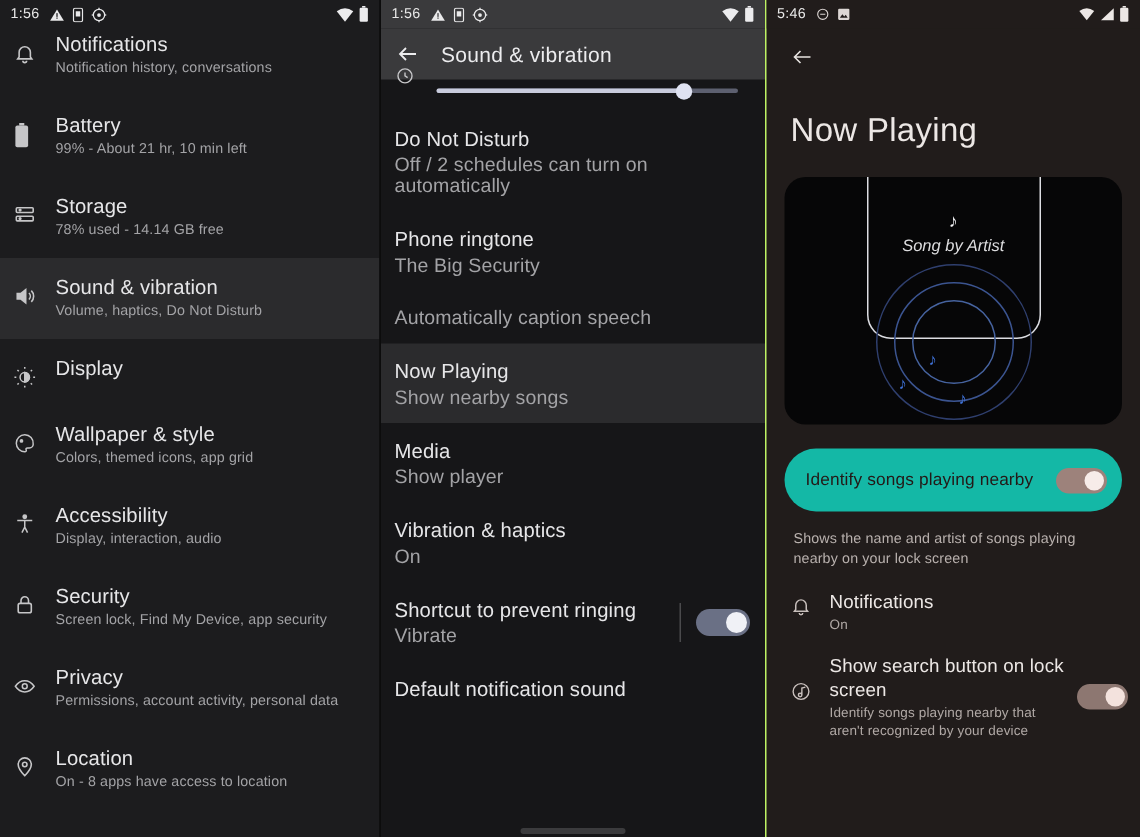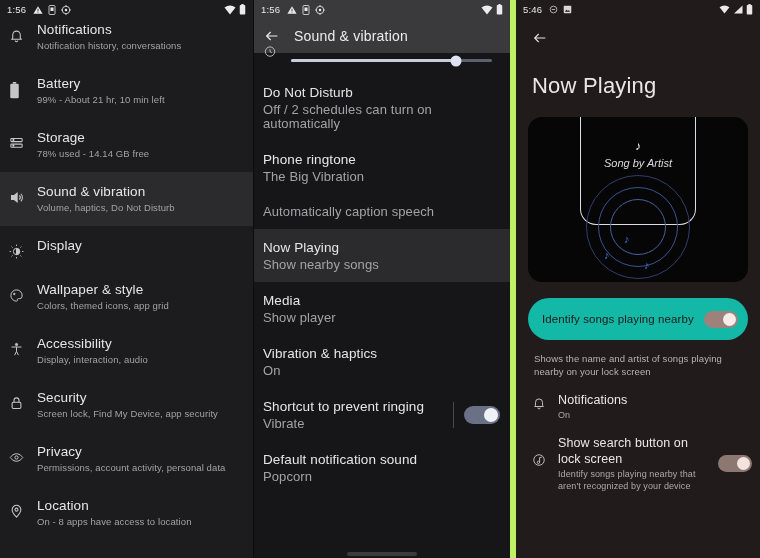--- a/index.html
+++ b/index.html
@@ -8,21 +8,21 @@
     background: #000;
     font-family: "Liberation Sans", sans-serif;
     overflow: hidden;
   }
   .screens { display: flex; width: 760px; height: 414px; }
 
   
   .panel { position: relative; height: 558px; overflow: hidden; }
   .p1 { width: 253px; background: #1c1c1e; }
   .p2 { width: 257px; background: #161618; border-left: 1px solid #0c0c0c; }
-  .p3 { width: 250px; background: #211c1b; border-left: 6px solid #bef264; }
+  .p3 { width: 250px; background: #211c1b; border-left: 1px solid #bef264; }
 
   
   .statusbar {
     height: 19px; display: flex; align-items: center;
     padding: 0 7px; font-size: 9.5px; color: #e8e8e8;
     letter-spacing: .2px;
   }
   .sb-dark { background: #1c1c1e; }
   .sb-grey { background: #3a3a3c; }
   .sb-warm { background: #211c1b; }
@@ -454,21 +454,21 @@
       <div class="prow">
         <div class="prow-text">
           <div class="prow-title">Do Not Disturb</div>
           <div class="prow-sub">Off / 2 schedules can turn on automatically</div>
         </div>
       </div>
 
       <div class="prow">
         <div class="prow-text">
           <div class="prow-title">Phone ringtone</div>
-          <div class="prow-sub">The Big Vibration</div>
+          <div class="prow-sub">The Big Security</div>
         </div>
       </div>
 
       <div class="prow">
         <div class="prow-text">
           <div class="prow-sub">Automatically caption speech</div>
         </div>
       </div>
 
       <div class="prow selected">
@@ -499,21 +499,20 @@
         </div>
         <div class="divider-v"></div>
         <div class="switch">
             <div class="knob"></div>
           </div>
       </div>
 
       <div class="prow">
         <div class="prow-text">
           <div class="prow-title">Default notification sound</div>
-          <div class="prow-sub">Popcorn</div>
         </div>
       </div>
 
     </div>
 
     <div class="sheet-handle"></div>
   </div>
 
   <div class="panel p3">
 

